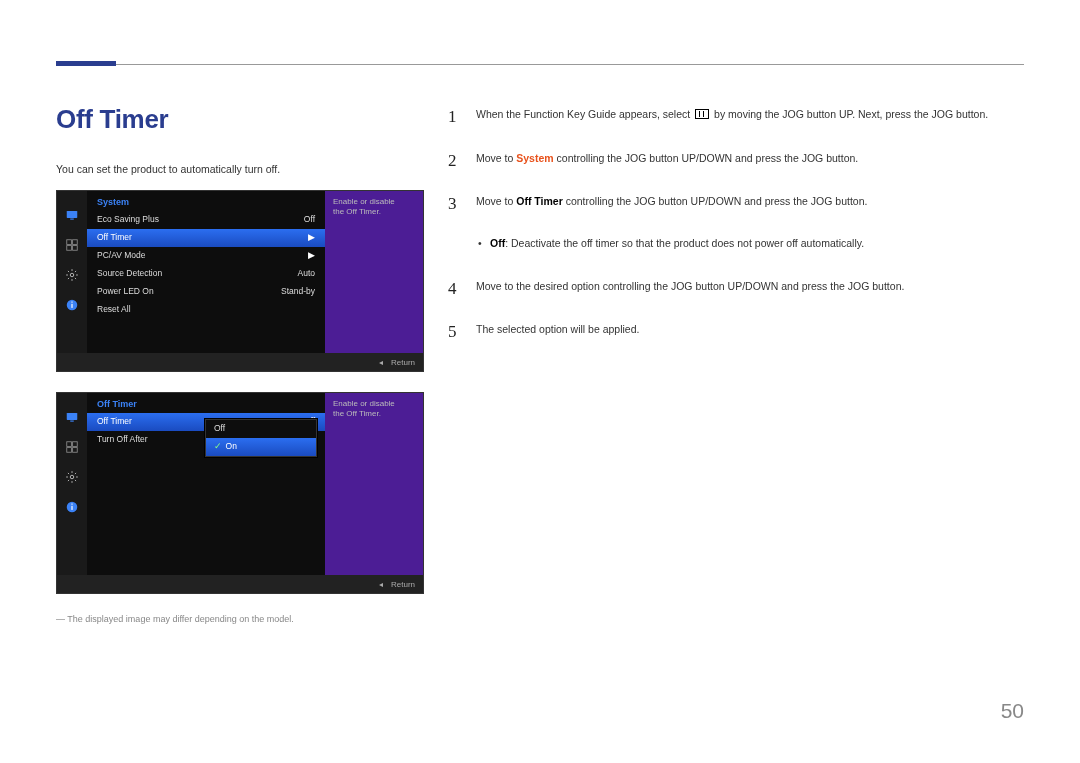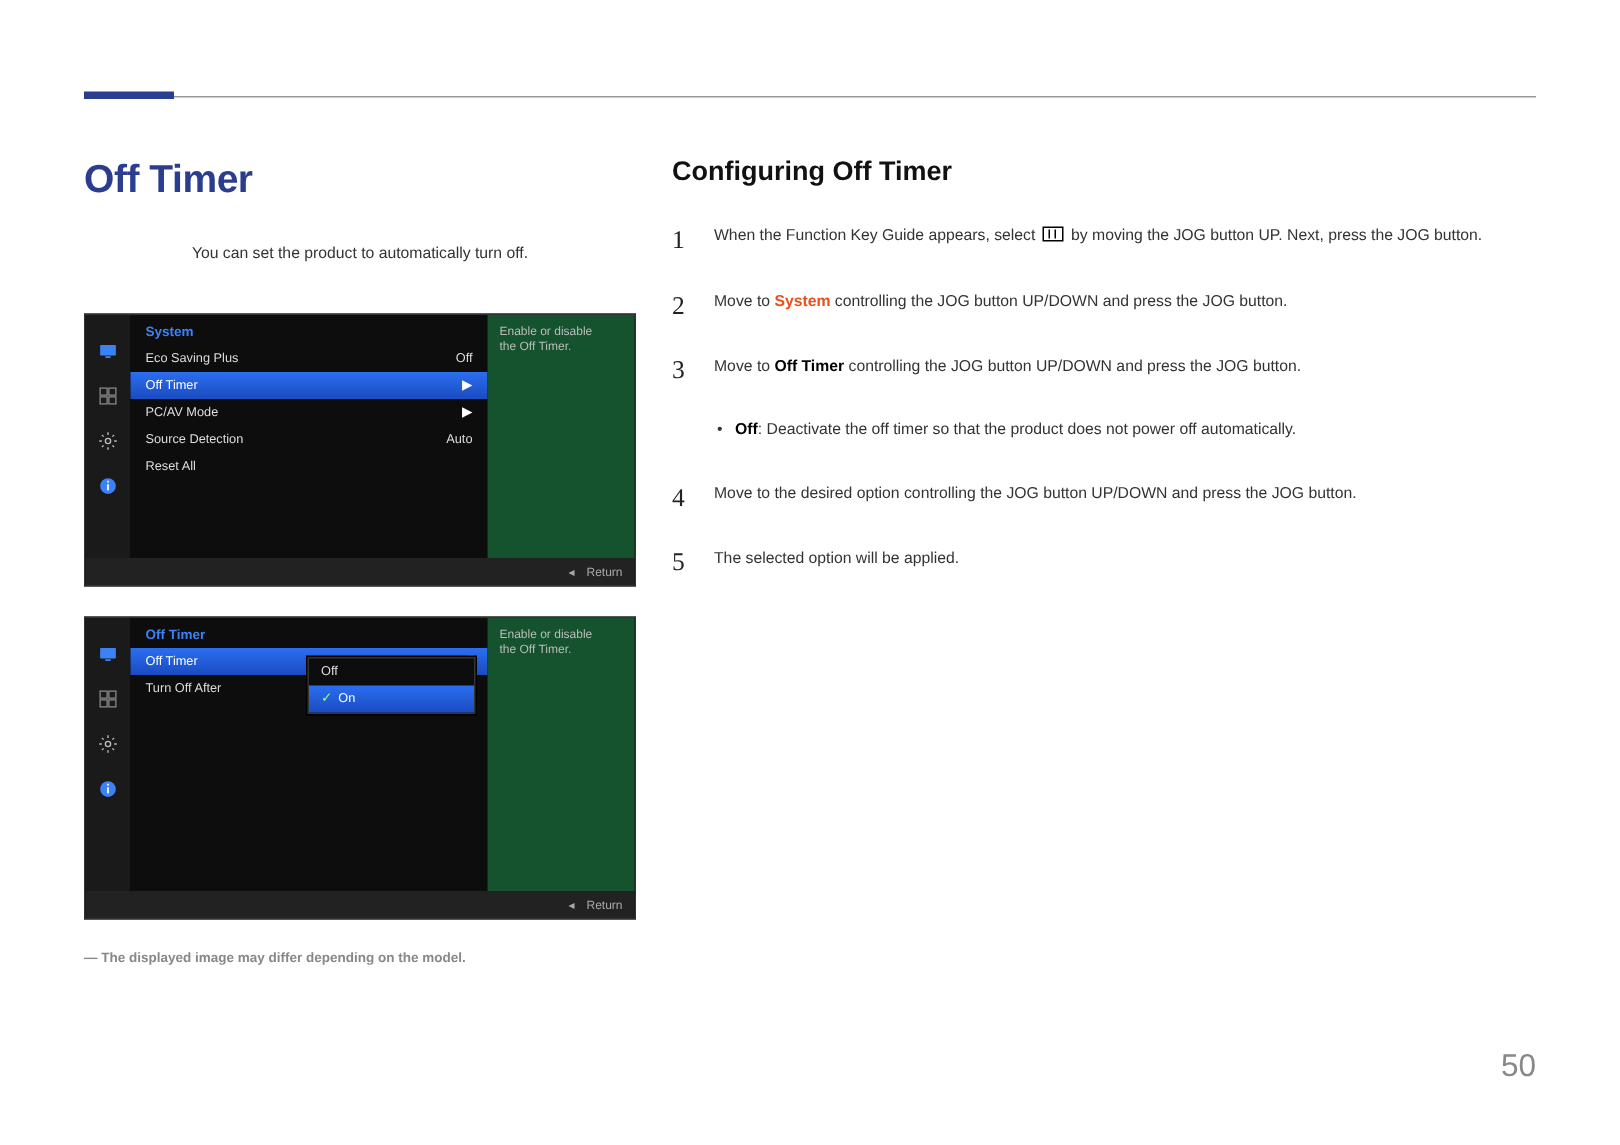--- a/index.html
+++ b/index.html
@@ -38,21 +38,21 @@
     color: #2a3d8f;
     margin-bottom: 28px;
     letter-spacing: -0.3px;
   }
   h2.section-title {
     font-size: 18px;
     font-weight: 600;
     color: #111;
     margin-bottom: 22px;
   }
-  .intro { font-size: 10.5px; color: #333; margin-bottom: 34px; text-align: center; }
+  .intro { font-size: 10.5px; color: #333; margin-bottom: 15px; }
 
   
   .osd {
     width: 368px;
     height: 182px;
     background: #000;
     border: 1px solid #333;
     position: relative;
     margin-bottom: 20px;
     font-size: 9px;
@@ -98,21 +98,21 @@
     color: #ddd;
   }
   .osd-row.hl {
     background: linear-gradient(#2b6ef0, #1a4bc0);
     color: #fff;
   }
   .osd-row .chev { font-size: 9px; color: #fff; }
   .osd-right {
     position: absolute;
     left: 268px; top: 0; bottom: 18px; right: 0;
-    background: #14532d;
+    background: #4c1d95;
     padding: 6px 8px;
     font-size: 8px;
     color: #bbb;
     line-height: 1.3;
   }
   .osd-footer {
     position: absolute;
     left: 0; right: 0; bottom: 0;
     height: 18px;
     background: #222;
@@ -139,21 +139,20 @@
   .osd-popup .osd-row.hl2 {
     background: linear-gradient(#2b6ef0, #1a4bc0);
     color: #fff;
   }
   .check { color: #8f8; margin-right: 4px; font-size: 9px; }
 
   .footnote {
     font-size: 9px;
     color: #888;
     margin-top: 6px;
-    font-weight: bold;
   }
 
   
   .step {
     display: flex;
     gap: 14px;
     margin-bottom: 18px;
     font-size: 10.5px;
     line-height: 1.5;
     color: #333;
@@ -269,20 +268,24 @@
         </div>
       <div class="osd-row">
           <span>PC/AV Mode</span>
           <span class="chev">▶</span>
         </div>
       <div class="osd-row">
           <span>Source Detection</span>
           <span>Auto</span>
         </div>
       <div class="osd-row">
+          <span>Power LED On</span>
+          <span>Stand-by</span>
+        </div>
+      <div class="osd-row">
           <span>Reset All</span>
           <span></span>
         </div>
     </div>
     <div class="osd-right">
       <div>Enable or disable</div>
       <div>the Off Timer.</div>
     </div>
     <div class="osd-footer">
       <span class="retarrow">◂</span>
@@ -346,21 +349,20 @@
     <div class="osd-footer">
       <span class="retarrow">◂</span>
       <span>Return</span>
     </div>
   </div>
 
   <p class="footnote">― The displayed image may differ depending on the model.</p>
 </div>
 
 <div class="col-right">
-  <h2 class="section-title">Configuring Off Timer</h2>
 
   <div class="step">
     <div class="stepnum">1</div>
     <div class="content">
       <span>When the Function Key Guide appears, select </span><span class="menu-icon"></span><span> by moving the JOG button UP. Next, press the JOG button.</span>
     </div>
   </div>
 
   <div class="step">
     <div class="stepnum">2</div>

